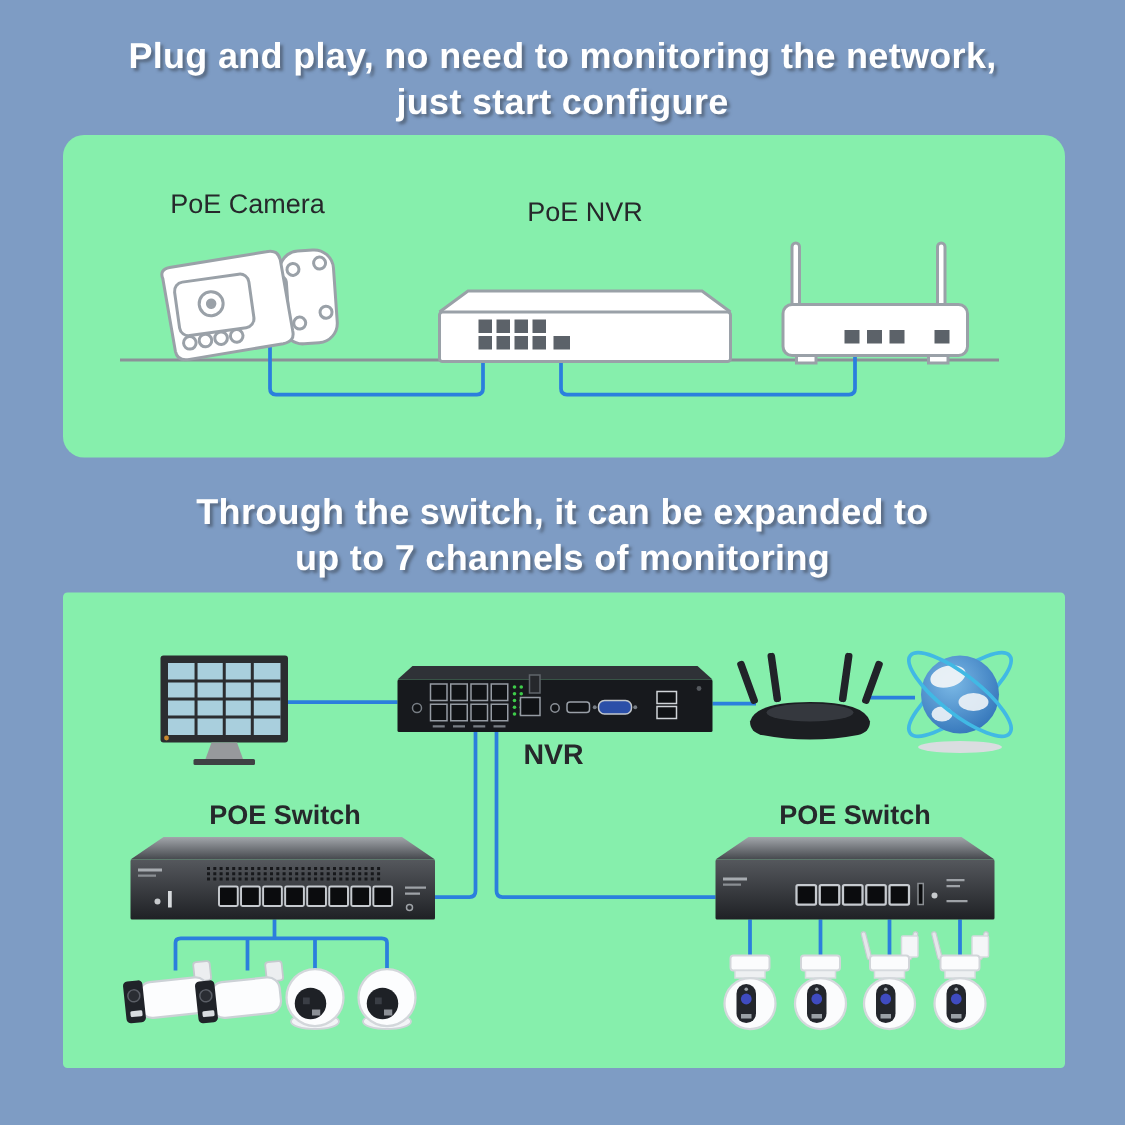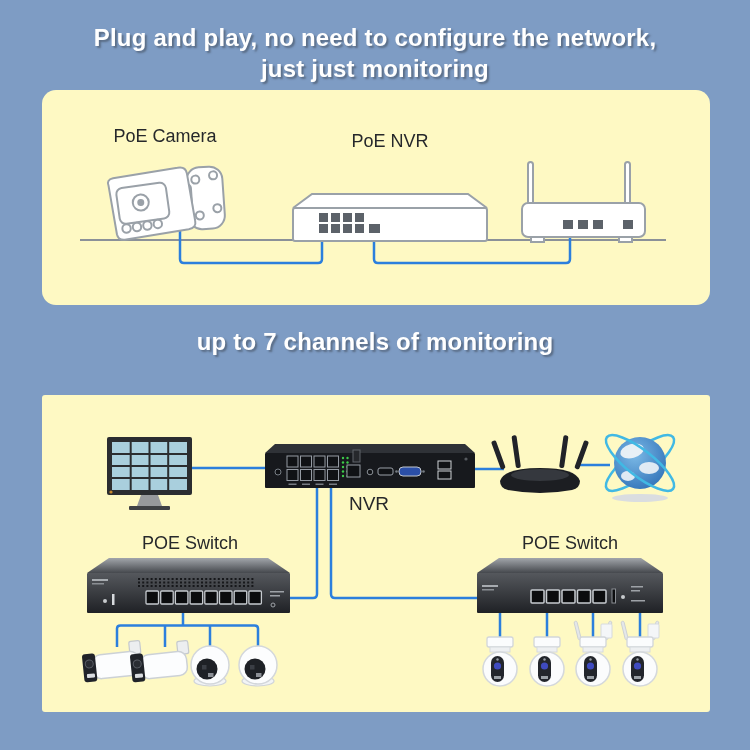--- a/index.html
+++ b/index.html
@@ -1,35 +1,35 @@
 <!DOCTYPE html>
 <html><head>
 <meta charset="utf-8">
 <style>
   html,body{margin:0;padding:0;}
   body{font-family:"Liberation Sans","DejaVu Sans",sans-serif;}
   #stage{position:relative;width:750px;height:750px;background:#7e9cc4;overflow:hidden;}
   .headline{position:absolute;left:0;width:750px;text-align:center;color:#ffffff;
     font-weight:bold;font-size:24px;line-height:31px;letter-spacing:0.2px;
     text-shadow:2px 2px 2px rgba(60,70,82,0.55);}
-  .card{position:absolute;left:42px;width:668px;background:#fef9c3;}
+  .card{position:absolute;left:42px;width:668px;background:#86efac;}
   #card-plug-play{top:90px;height:215px;border-radius:14px;}
-  #card-switch{top:395px;height:317px;border-radius:3px;}
+  #card-switch{top:395px;height:317px;border-radius:3px;font-weight:bold;}
   .card svg{position:absolute;left:0;top:0;}
   .dev-label{position:absolute;text-align:center;color:#26282b;font-size:18px;}
   .dev-label.big{font-size:19px;}
 </style>
 </head>
 <body>
 
 <div id="stage">
 
   <div class="headline" style="top:22px;">
-    <div>Plug and play, no need to configure the network,</div>
-    <div>just just monitoring</div>
+    <div>Plug and play, no need to monitoring the network,</div>
+    <div>just start configure</div>
   </div>
 
   <div class="card" id="card-plug-play">
     <div class="dev-label" style="left:53px;top:36px;width:140px;">PoE Camera</div>
     <div class="dev-label" style="left:278px;top:41px;width:140px;">PoE NVR</div>
 
     <svg width="668" height="215" viewBox="0 0 668 215">
 
       <line x1="38" y1="150" x2="624" y2="150" stroke="#8b9198" stroke-width="2"></line>
 
@@ -87,20 +87,21 @@
           <rect x="521" y="130" width="10" height="9"></rect>
             <rect x="536" y="130" width="10" height="9"></rect>
           <rect x="551" y="130" width="10" height="9"></rect>
             <rect x="581" y="130" width="10" height="9"></rect>
         </g>
       </g>
     </svg>
   </div>
 
   <div class="headline" style="top:326px;">
+    <div>Through the switch, it can be expanded to</div>
     <div>up to 7 channels of monitoring</div>
   </div>
 
   <div class="card" id="card-switch">
     <svg width="668" height="317" viewBox="0 0 668 317">
       <defs>
         <linearGradient id="swTop" x1="0" y1="0" x2="0" y2="1">
           <stop offset="0" stop-color="#a2a6ab"></stop>
             <stop offset="1" stop-color="#45484d"></stop>
         </linearGradient>

